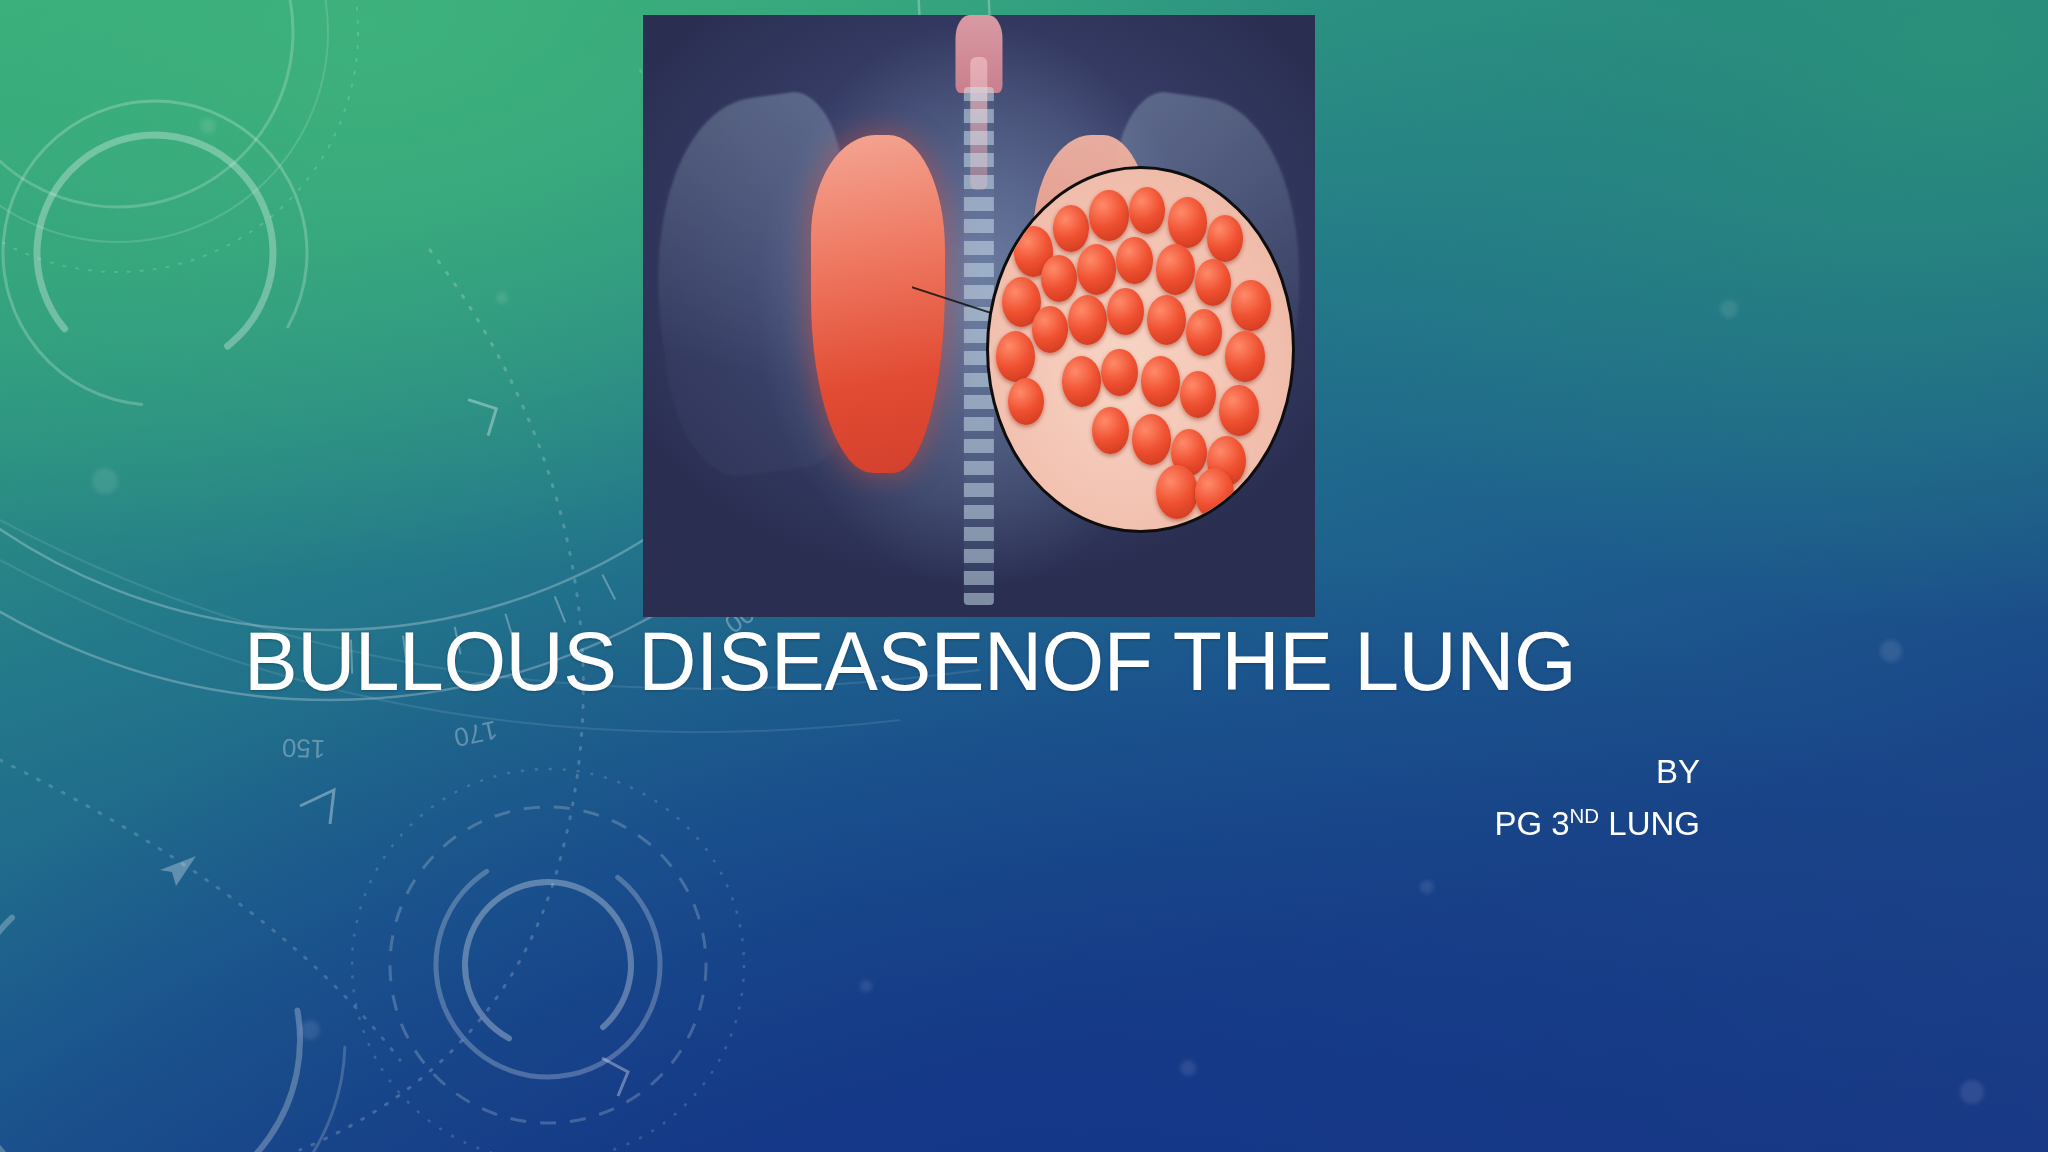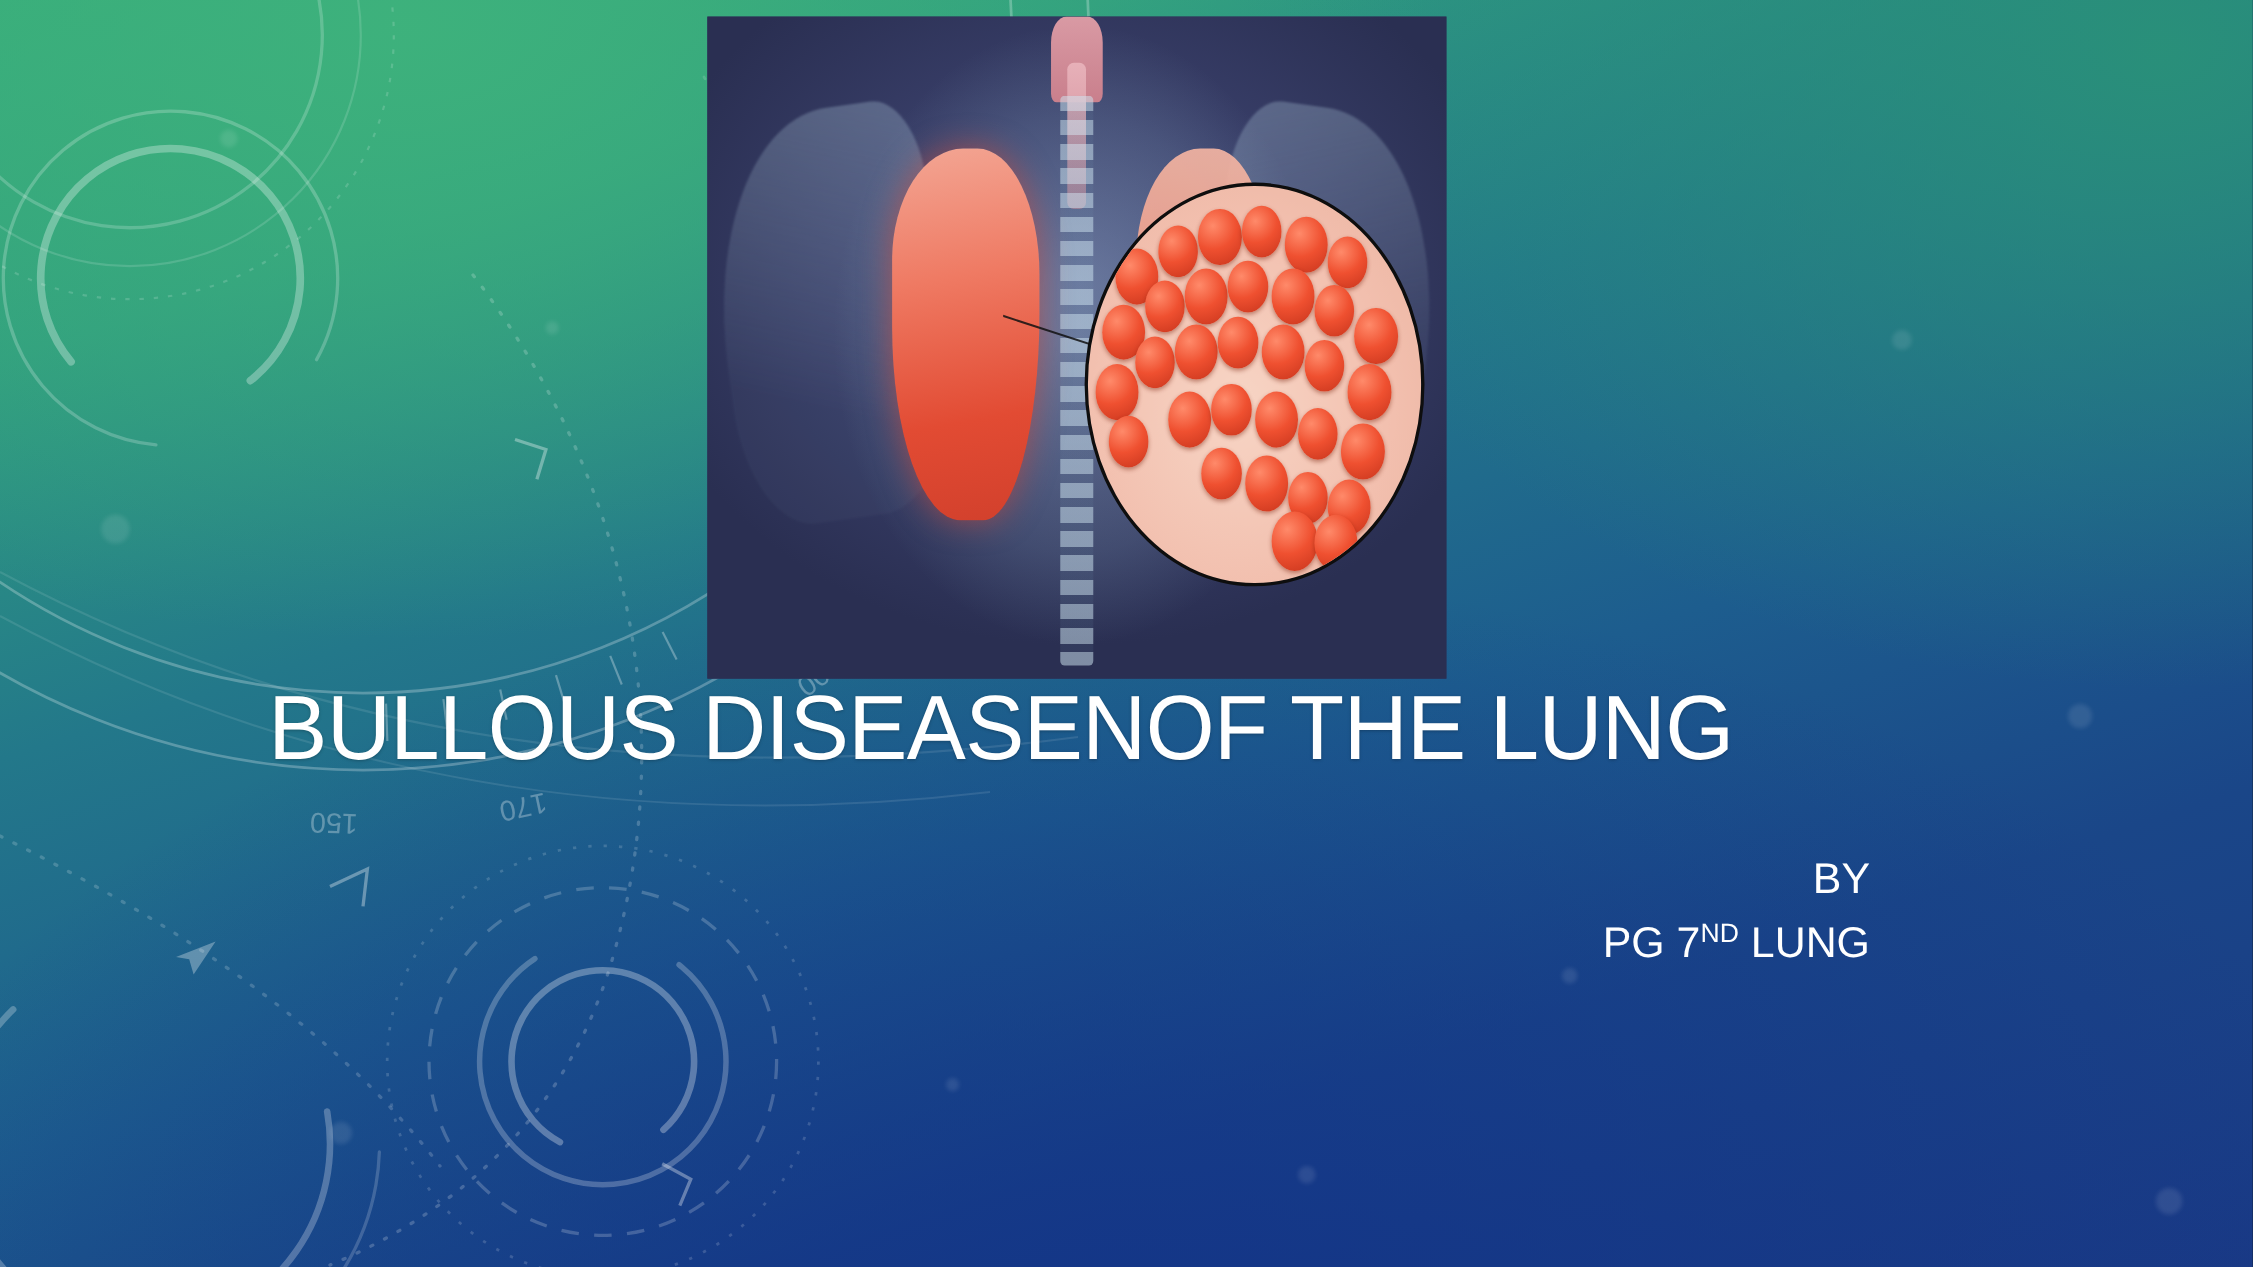--- a/index.html
+++ b/index.html
@@ -171,25 +171,25 @@
     font-weight: 400;
     font-family: "Liberation Sans Narrow", "Liberation Sans", sans-serif;
     transform: scaleX(0.97);
     transform-origin: center;
     white-space: nowrap;
     text-shadow: 0 1px 3px rgba(0,0,0,0.25);
   }
   .subtitle {
     position: absolute;
     right: 348px;
-    top: 780px;
+    top: 755px;
     width: 1000px;
     text-align: right;
     color: #ffffff;
-    font-size: 39px;
+    font-size: 33px;
     line-height: 1.0;
   }
   .sub-line { margin-bottom: 18px; white-space: nowrap; }
   .sub-line sup { font-size: 0.62em; vertical-align: super; }
 </style>
 </head>
 <body>
 
 <div class="slide">
 
@@ -373,16 +373,16 @@
         <div class="alveolus" style="left:55%; top:82%; width:14%; height:15%;"></div>
         <div class="alveolus" style="left:68%; top:83%; width:13%; height:14%;"></div>
       </div>
     </div>
   </div>
 
   <div class="title">BULLOUS DISEASENOF THE LUNG</div>
 
   <div class="subtitle">
     <div class="sub-line">BY</div>
-    <div class="sub-line"><span>PG 7</span><sup>ND</sup><span> LUNG</span></div>
+    <div class="sub-line"><span>PG 3</span><sup>ND</sup><span> LUNG</span></div>
   </div>
 
 </div>
 
 </body></html>

